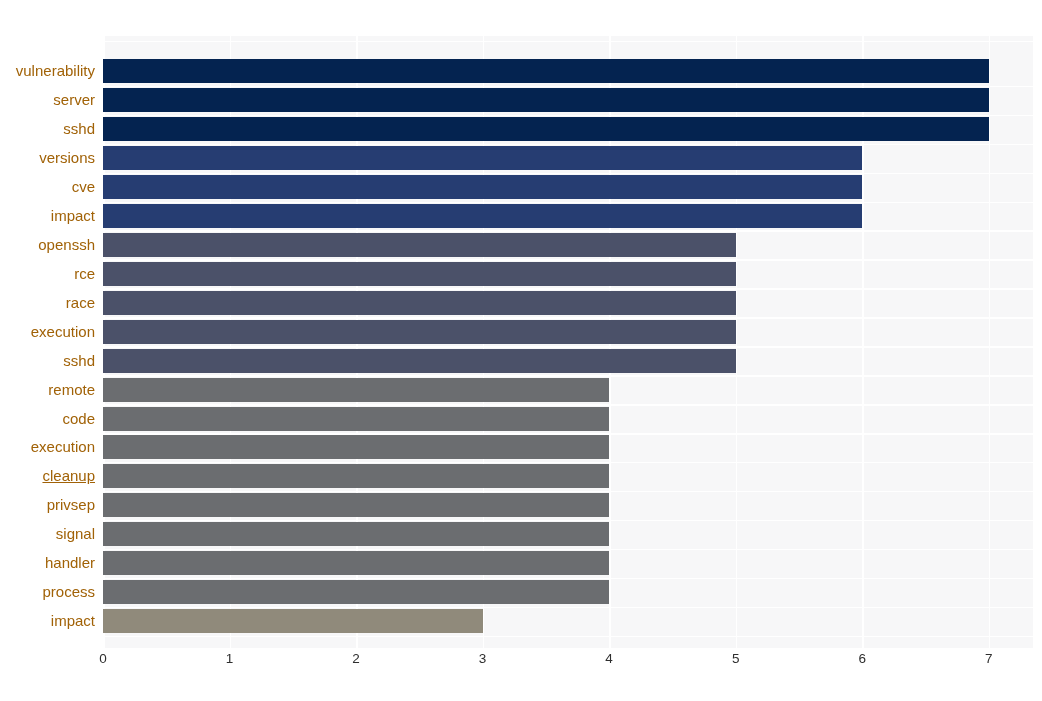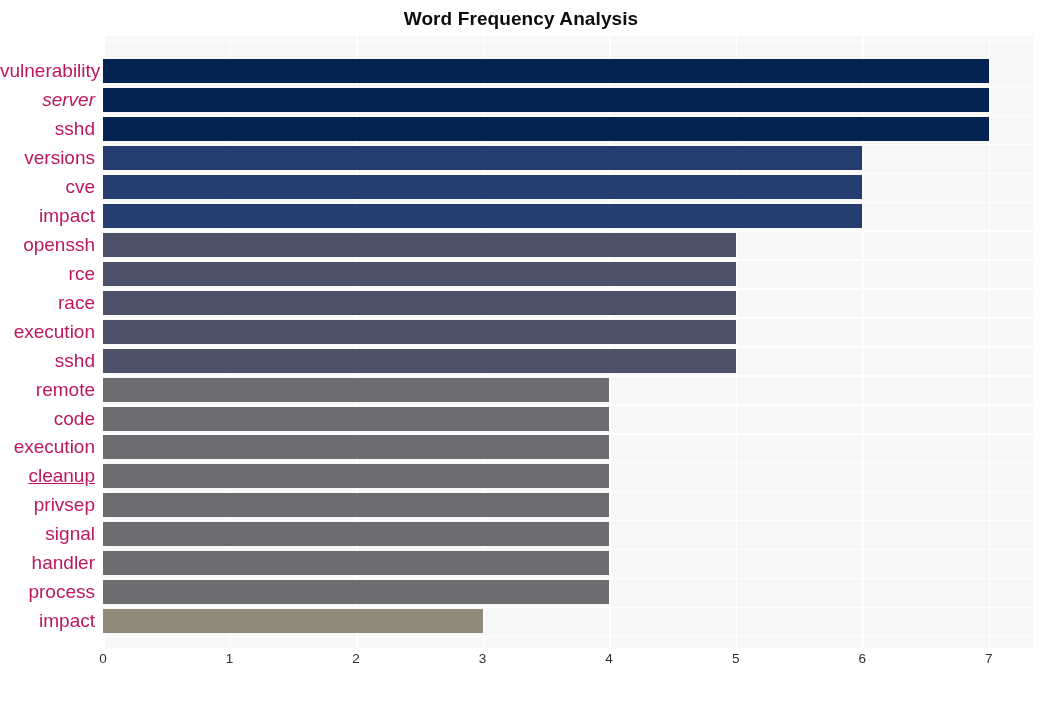--- a/index.html
+++ b/index.html
@@ -74,22 +74,22 @@
     left: 0;
     top: 36px;
     width: 95px;
     height: 612px;
   }
   .ytick {
     position: absolute;
     right: 0;
     width: 95px;
     text-align: right;
-    font-size: 19px;
-    color: #be185d;
+    font-size: 15px;
+    color: #a16207;
     line-height: 16px;
     white-space: nowrap;
   }
 
   
   #x-axis {
     position: absolute;
     left: 103px;
     top: 650px;
     width: 930px;
@@ -113,21 +113,20 @@
     font-size: 13.5px;
     color: #2e2e2e;
     line-height: 18px;
   }
 </style>
 </head>
 <body>
 
 <div id="chart-root">
 
-  <div id="chart-title">Word Frequency Analysis</div>
 
   <div id="plot-area">
       <div class="vgrid" style="left: 0px;"></div>
       <div class="vgrid" style="left: 126.531px;"></div>
       <div class="vgrid" style="left: 253.061px;"></div>
       <div class="vgrid" style="left: 379.592px;"></div>
       <div class="vgrid" style="left: 506.122px;"></div>
       <div class="vgrid" style="left: 632.653px;"></div>
       <div class="vgrid" style="left: 759.184px;"></div>
       <div class="vgrid" style="left: 885.714px;"></div>
@@ -169,21 +168,21 @@
       <div class="bar" title="handler: 4" style="top: 515.217px; width: 506.122px; background: rgb(107, 109, 112);"></div>
       <div class="hgrid" style="top: 570.621px;"></div>
       <div class="bar" title="process: 4" style="top: 544.153px; width: 506.122px; background: rgb(107, 109, 112);"></div>
       <div class="hgrid" style="top: 599.557px;"></div>
       <div class="bar" title="affect: 3" style="top: 573.089px; width: 379.592px; background: rgb(144, 138, 123);"></div>
       <div class="hgrid" style="top: 4.83404px;"></div>
     </div>
 
   <div id="y-axis">
       <div class="ytick" style="top: 27.3021px;">vulnerability</div>
-      <div class="ytick" style="top: 56.2383px; font-style: italic;">server</div>
+      <div class="ytick" style="top: 56.2383px;">server</div>
       <div class="ytick" style="top: 85.1745px;">sshd</div>
       <div class="ytick" style="top: 114.111px;">versions</div>
       <div class="ytick" style="top: 143.047px;">cve</div>
       <div class="ytick" style="top: 171.983px; text-align: right;">impact</div>
       <div class="ytick" style="top: 200.919px;">openssh</div>
       <div class="ytick" style="top: 229.855px;">rce</div>
       <div class="ytick" style="top: 258.791px;">race</div>
       <div class="ytick" style="top: 287.728px;">execution</div>
       <div class="ytick" style="top: 316.664px;">sshd</div>
       <div class="ytick" style="top: 345.6px;">remote</div>

